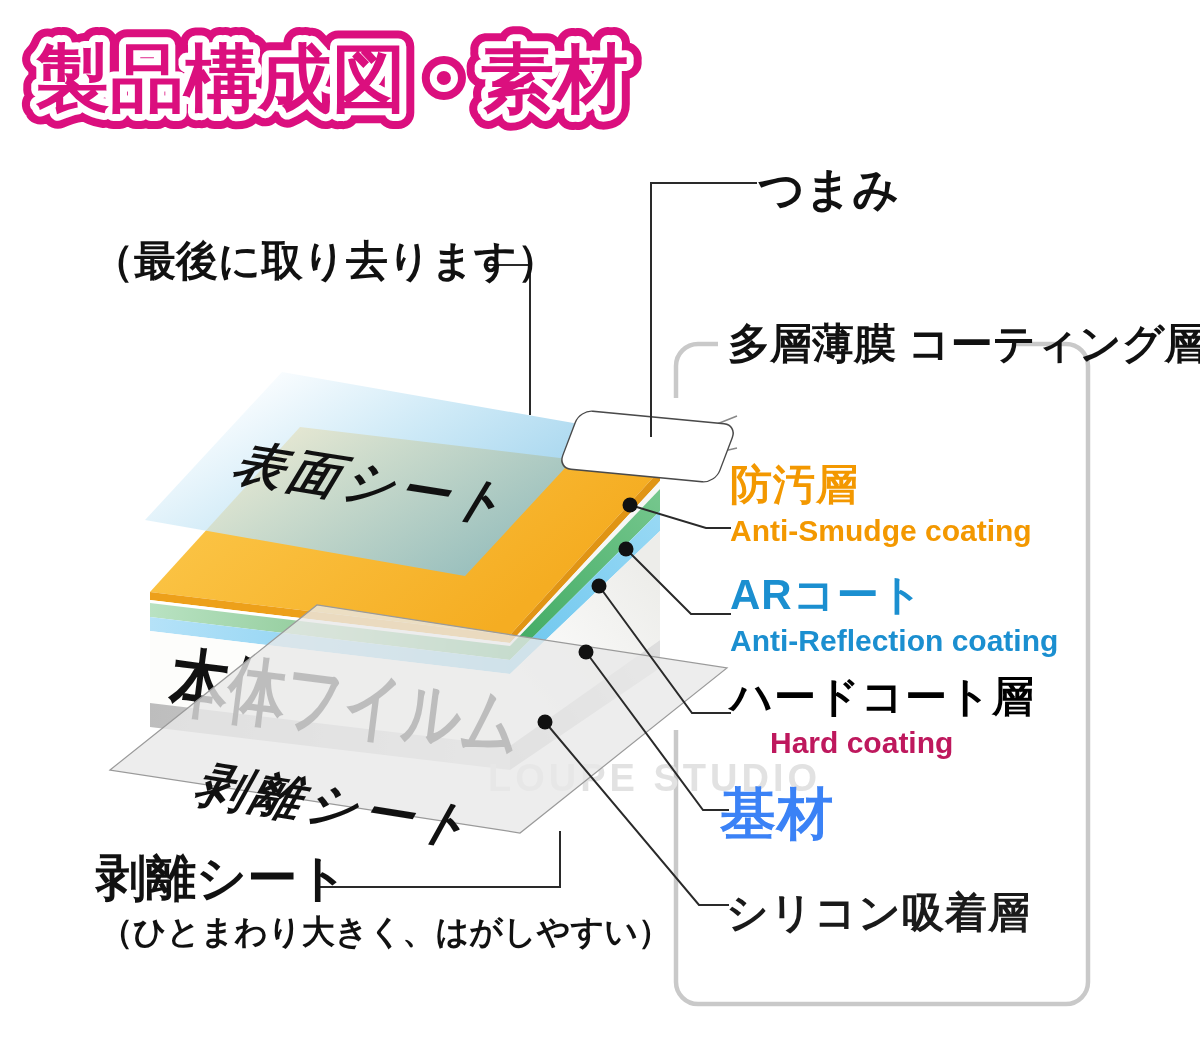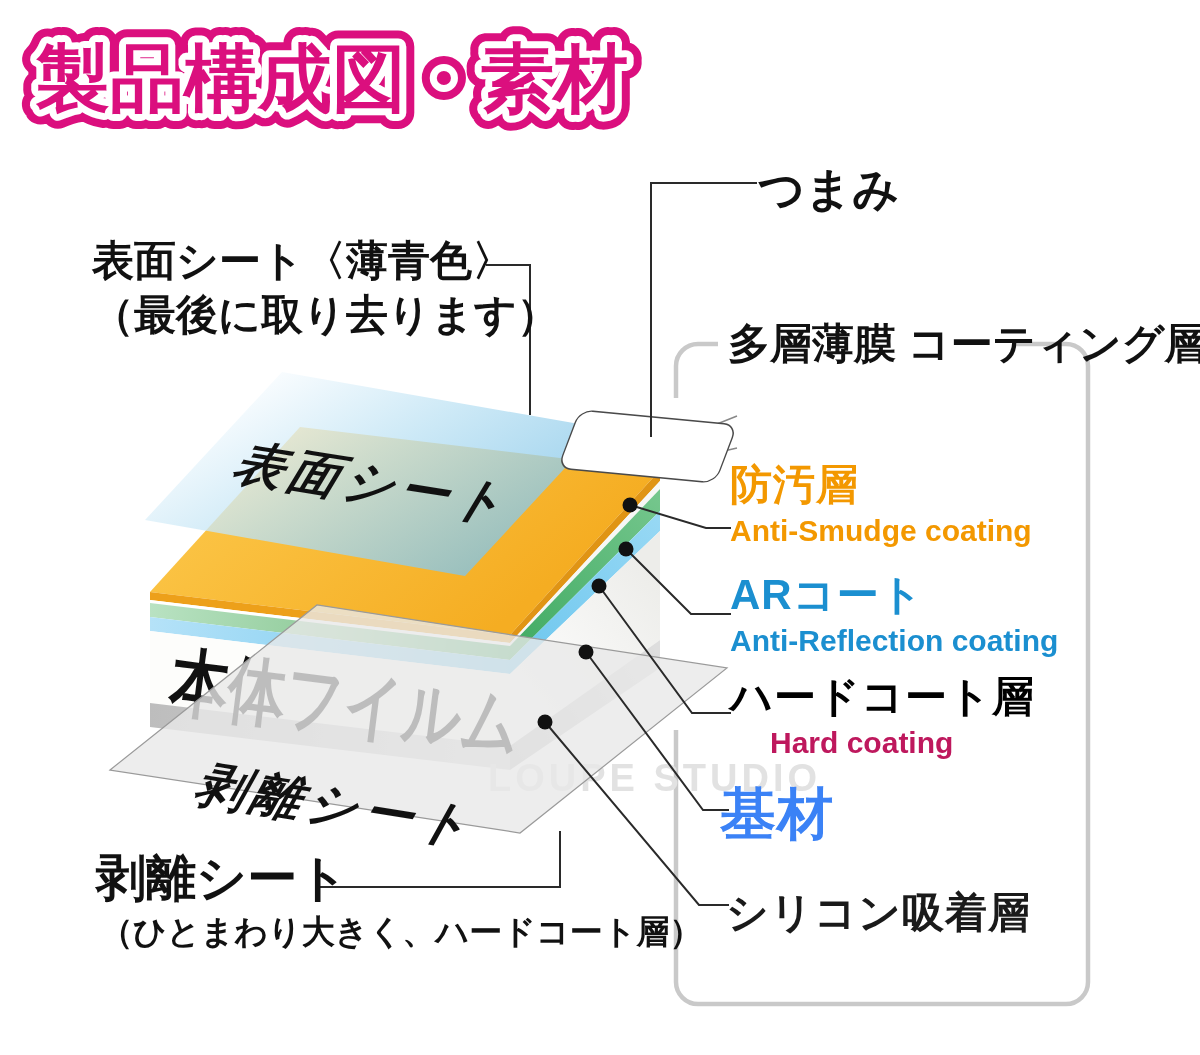--- a/index.html
+++ b/index.html
@@ -127,21 +127,20 @@
     <text x="36" y="104" fill="none" stroke="#ffffff" stroke-width="14" stroke-linejoin="round">製品構成図・素材</text>
     <text x="36" y="104" fill="#db0f7e">製品構成図・素材</text>
   </g>
 </svg>
 
 <div class="lbl big-black" style="left:758px;top:146px;margin-top:16px;">
   <span>つまみ</span>
 </div>
 
 <div class="lbl two-line" style="left:92px;top:234px;">
-  <span>表面シート〈薄青色〉</span>
   <span>（最後に取り去ります）</span>
 </div>
 
 <div class="lbl multilayer" style="left:728px;top:318px;">
   <span>多層薄膜</span>
   <span>コーティング層</span>
 </div>
 
 <div class="lbl" style="left:730px;top:570px;">
   <span class="jp" style="color: rgb(27, 143, 208);">ARコート</span>
@@ -164,16 +163,16 @@
 
 <div class="lbl" style="left:726px;top:888px;">
   <span class="jp" style="color: rgb(26, 26, 26);">シリコン吸着層</span>
 </div>
 
 <div class="lbl release-label" style="left:96px;top:848px;">
   <span>剥離シート</span>
 </div>
 
 <div class="lbl release-note" style="left:100px;top:912px;">
-  <span>（ひとまわり大きく、ハードコート層）</span>
+  <span>（ひとまわり大きく、はがしやすい）</span>
 </div>
 
 </div>
 
 </body></html>

